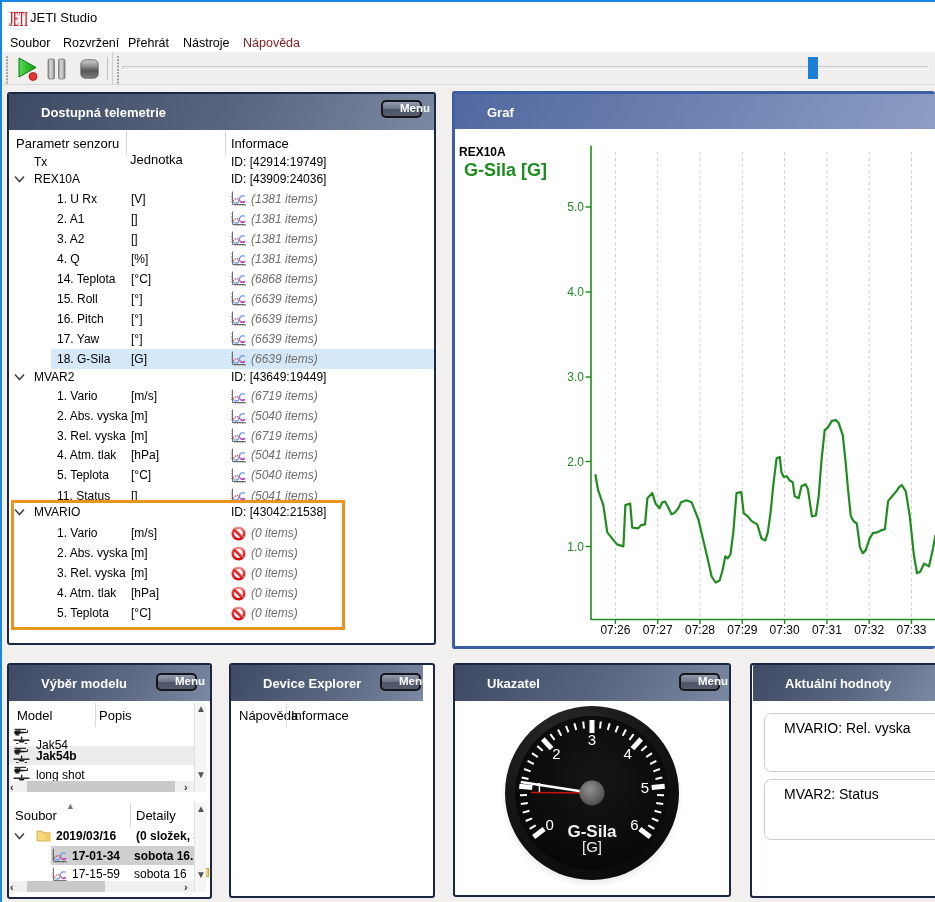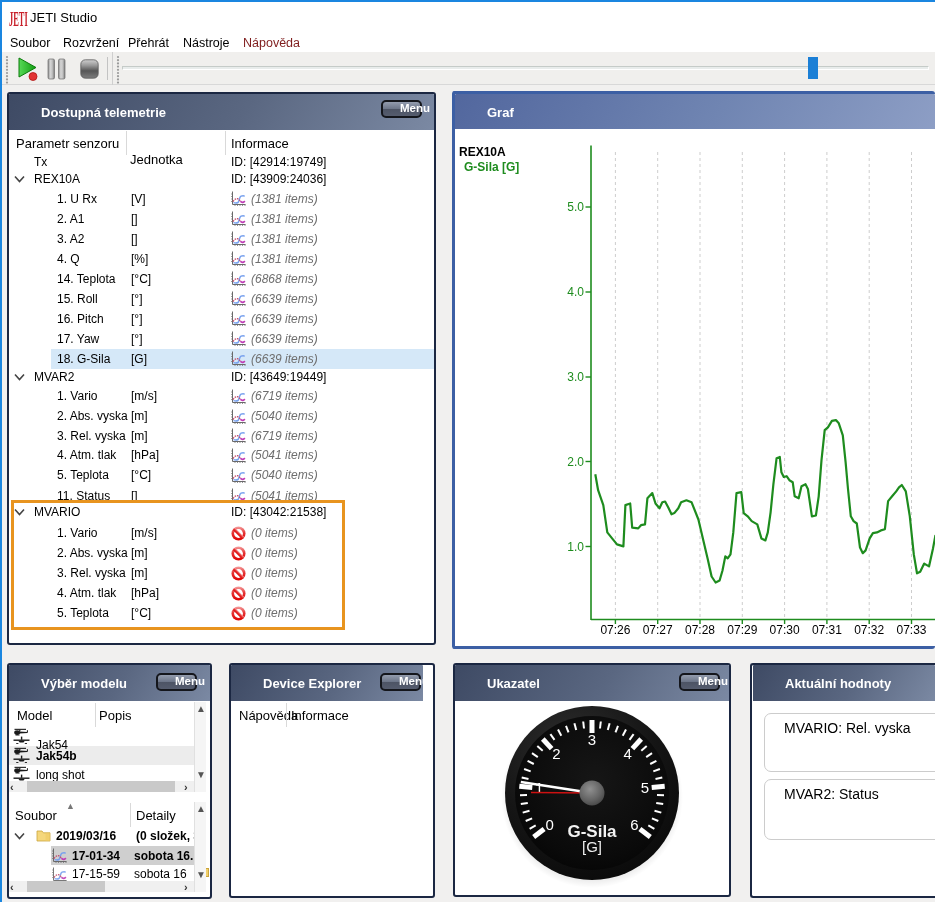--- a/index.html
+++ b/index.html
@@ -347,21 +347,21 @@
 <circle cx="8" cy="8" r="4.7" fill="#fff"></circle>
 <rect x="1.2" y="6.35" width="13.6" height="3.3" fill="url(#ng238613.0)" transform="rotate(45 8 8)"></rect>
 </svg>
 <div class="trow gray" style="left:251px;top:613.0px;">(0 items)</div>
 <div class="abs" style="left:11px;top:500px;width:334px;height:130px;border:3px solid #e8941f"></div>
 <div class="panel active" style="left:452px;top:91px;width:483px;height:558px;border-right:0;"></div>
 <div class="phead blue" style="left:455px;top:94px;width:480px;height:35px;">
     <span class="ptitle">Graf</span>
   </div>
 <div class="abs" style="left:459px;top:145px;font-size:12px;font-weight:bold;color:#000;">REX10A</div>
-<div class="abs" style="left:464px;top:160px;font-size:12px;font-weight:bold;color:#1e8c1e;">G-Sila [G]</div>
+<div class="abs" style="left:464px;top:160px;font-size:18px;font-weight:bold;color:#1e8c1e;">G-Sila [G]</div>
 <svg class="abs" style="left:455px;top:129px" width="480" height="518" viewBox="0 0 480 518">
     <line x1="160.4" y1="23.0" x2="160.4" y2="490.0" stroke="#cdcdcd" stroke-width="1" stroke-dasharray="3,3"></line>
     <line x1="202.7" y1="23.0" x2="202.7" y2="490.0" stroke="#cdcdcd" stroke-width="1" stroke-dasharray="3,3"></line>
     <line x1="245.0" y1="23.0" x2="245.0" y2="490.0" stroke="#cdcdcd" stroke-width="1" stroke-dasharray="3,3"></line>
     <line x1="287.3" y1="23.0" x2="287.3" y2="490.0" stroke="#cdcdcd" stroke-width="1" stroke-dasharray="3,3"></line>
     <line x1="329.6" y1="23.0" x2="329.6" y2="490.0" stroke="#cdcdcd" stroke-width="1" stroke-dasharray="3,3"></line>
     <line x1="371.9" y1="23.0" x2="371.9" y2="490.0" stroke="#cdcdcd" stroke-width="1" stroke-dasharray="3,3"></line>
     <line x1="414.2" y1="23.0" x2="414.2" y2="490.0" stroke="#cdcdcd" stroke-width="1" stroke-dasharray="3,3"></line>
     <line x1="456.5" y1="23.0" x2="456.5" y2="490.0" stroke="#cdcdcd" stroke-width="1" stroke-dasharray="3,3"></line>
     <line x1="136" y1="16.5" x2="136" y2="491.0" stroke="#1e8c1e" stroke-width="1.6"></line>

